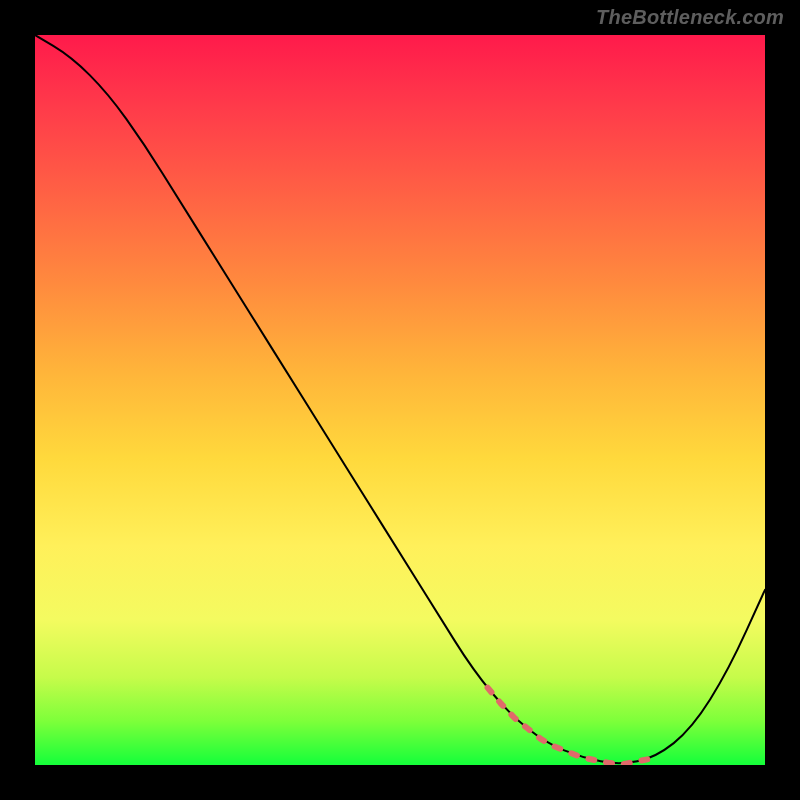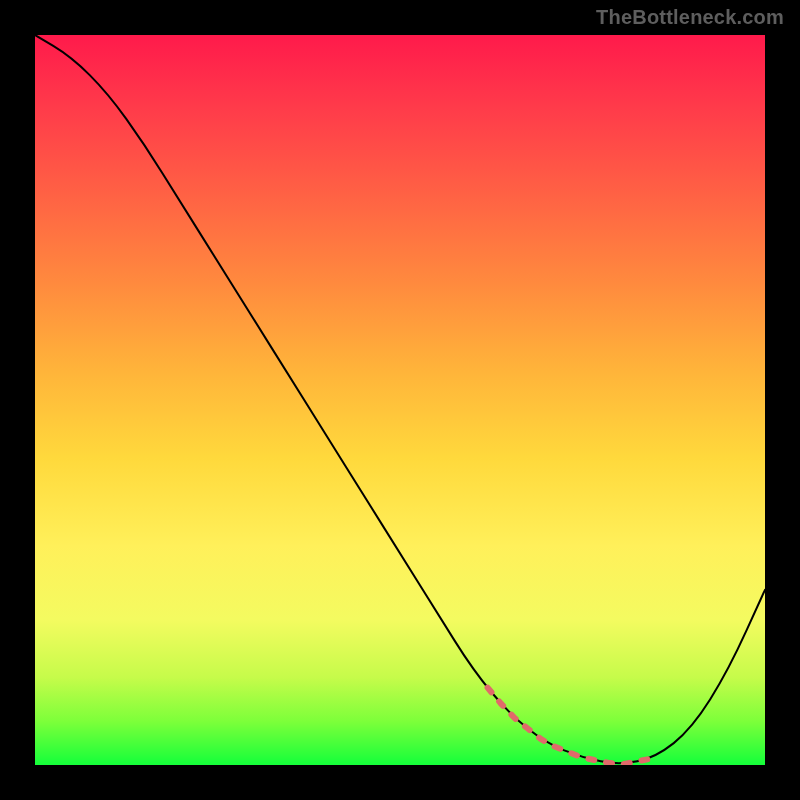--- a/index.html
+++ b/index.html
@@ -19,20 +19,21 @@
   }
   .watermark {
     position: absolute;
     top: 6px;
     right: 16px;
     color: #5e5e5e;
     font-size: 20px;
     font-weight: 600;
     letter-spacing: 0.2px;
     user-select: none;
+    font-style: italic;
   }
   .plot {
     position: absolute;
     left: 35px;
     top: 35px;
     width: 730px;
     height: 730px;
     
     background: linear-gradient(
       to bottom,

